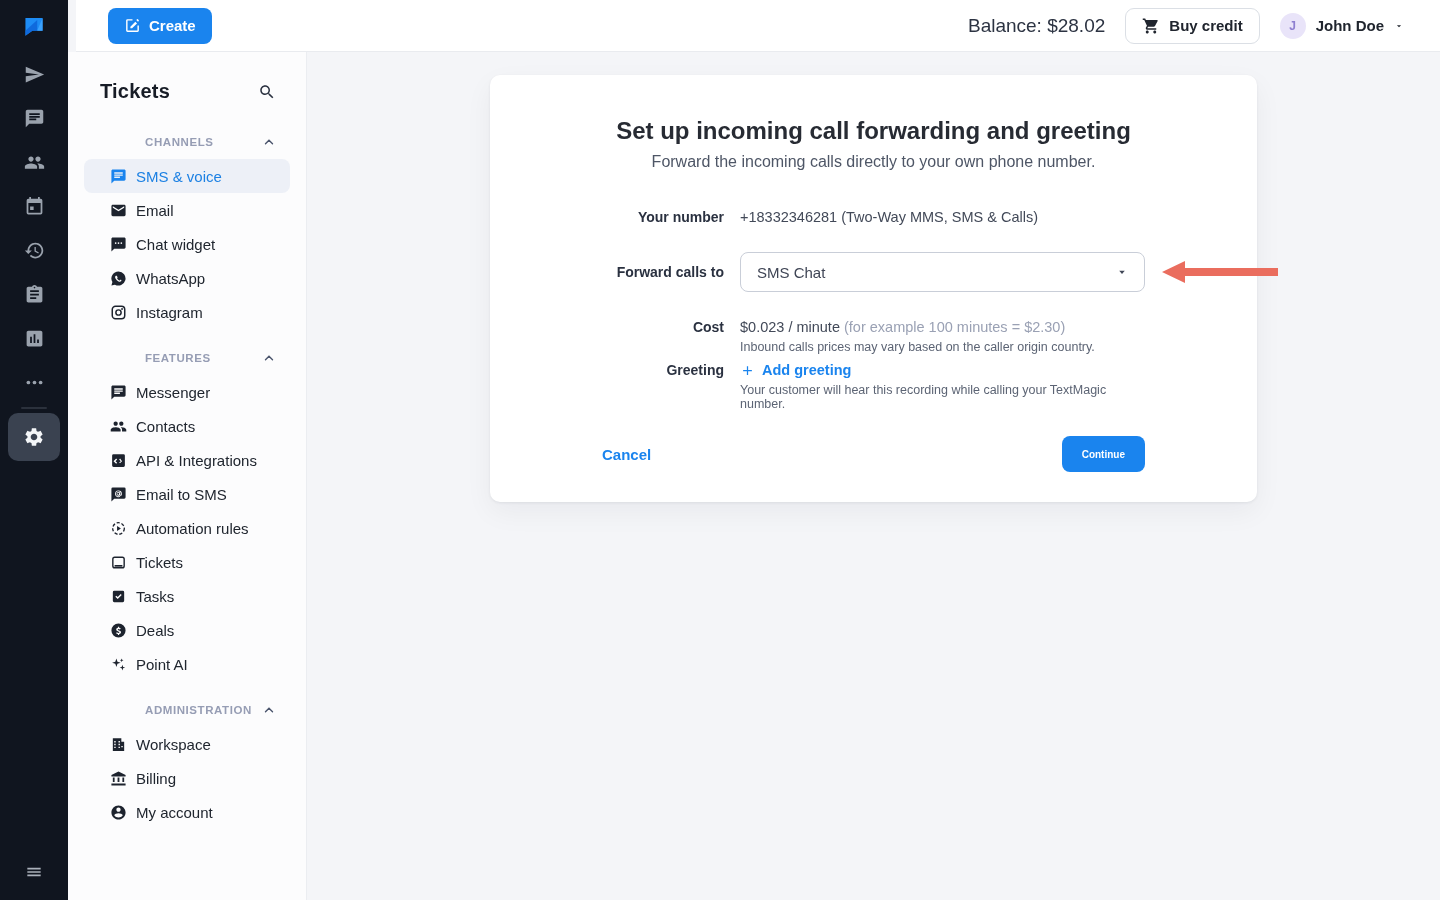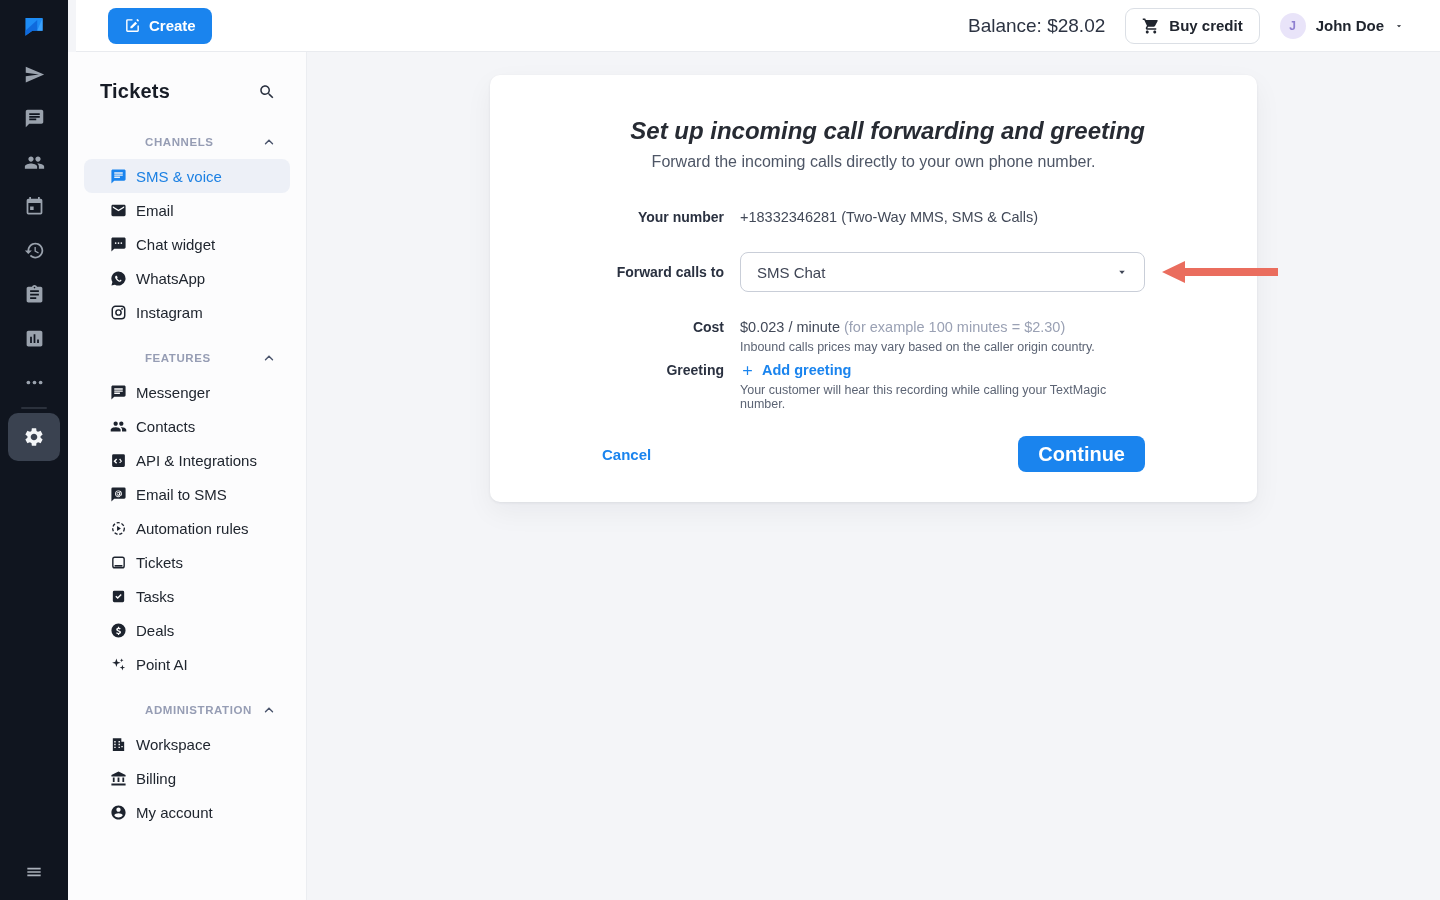--- a/index.html
+++ b/index.html
@@ -46,40 +46,40 @@
   .nav-section-label { font-size:11.5px; font-weight:700; letter-spacing:.05em; color:#969db4;margin-left:45px; }
   .nav-section-head svg { width:14px; height:14px; color:#49536b; }
   .nav-item { display:flex; align-items:center; gap:9px; height:34px; border-radius:8px; padding:0 10px 0 26px; font-size:15px; color:#20262f; cursor:pointer; }
   .nav-item svg { width:17px; height:17px; flex:none; color:#1d232e; }
   .nav-item.active { background:#edf0f7; color:#1c80e3; font-weight:400; }
   .nav-item.active svg { color:#1a84ee; }
 
   
   .main { flex:1; position:relative; overflow:hidden; background:#f4f5f8; display:flex; justify-content:center; align-items:flex-start; }
   .card { position:relative; width:767px; margin-top:23px; background:#fff; border-radius:10px; box-shadow:0 1px 3px rgba(16,24,40,.07), 0 10px 28px rgba(16,24,40,.05); padding:40px 112px 30px; }
-  .card-title { text-align:right; font-size:24px; font-weight:700; color:#272b33; line-height:32px;font-style:italic; }
+  .card-title { text-align:center; font-size:24px; font-weight:700; color:#272b33; line-height:32px; }
   .card-subtitle { text-align:center; font-size:16px; color:#4e5666; line-height:22px; margin-top:4px; margin-bottom:36px; }
   .form-row { display:grid; grid-template-columns:122px 1fr; column-gap:16px; align-items:center; }
   .form-label { font-size:14px; font-weight:700; color:#2a3140; text-align:right; }
   .form-value { font-size:14.5px; color:#424958; }
   .row-number { margin-bottom:27px; }
   .row-forward { margin-bottom:27px; position:relative; }
   .select-box { position:relative; height:40px; background:#fff; border:1px solid #c9ced8; border-radius:8px; display:flex; align-items:center; padding:0 16px; font-size:15px; color:#3f4555; cursor:pointer; }
   .select-caret { margin-left:auto; display:flex; }
   .select-caret svg { width:12px; height:12px; color:#3f4656; }
   .arrow-annotation { position:absolute; left:calc(100% + 17px); top:50%; transform:translateY(-50%); width:116px; height:24px; pointer-events:none; }
   .row-cost { align-items:baseline; }
   .muted { color:#9aa1b4; }
   .note { grid-column:2; font-size:12.5px; color:#5c6474; margin-top:5px; }
   .block-gap { margin-bottom:8px; }
   .add-greeting { display:flex; align-items:center; gap:7px; color:#1a84ee; font-size:14.5px; font-weight:700; cursor:pointer; }
   .add-greeting svg { width:15px; height:15px; }
   .card-footer { display:flex; align-items:center; justify-content:space-between; margin-top:25px; }
   .link-cancel { font-size:15px; font-weight:700; color:#1a84ee; cursor:pointer; background:none; border:none; font-family:inherit; padding:0; }
-  .btn-continue { background:#1a84ee; color:#fff; border:none; border-radius:8px; height:36px; padding:0 20px; font-size:20px; font-weight:700; font-family:inherit; cursor:pointer; }
+  .btn-continue { background:#1a84ee; color:#fff; border:none; border-radius:8px; height:36px; padding:0 20px; font-size:10px; font-weight:700; font-family:inherit; cursor:pointer; }
 </style>
 </head>
 <body>
 
 <div class="app">
 
   <nav class="rail">
     <div class="rail-logo">
       <svg viewBox="0 0 28 28" width="30" height="30">
         <path fill="#1d8cf5" d="M6 6.5h16v12H12.5L6 23z"></path>

